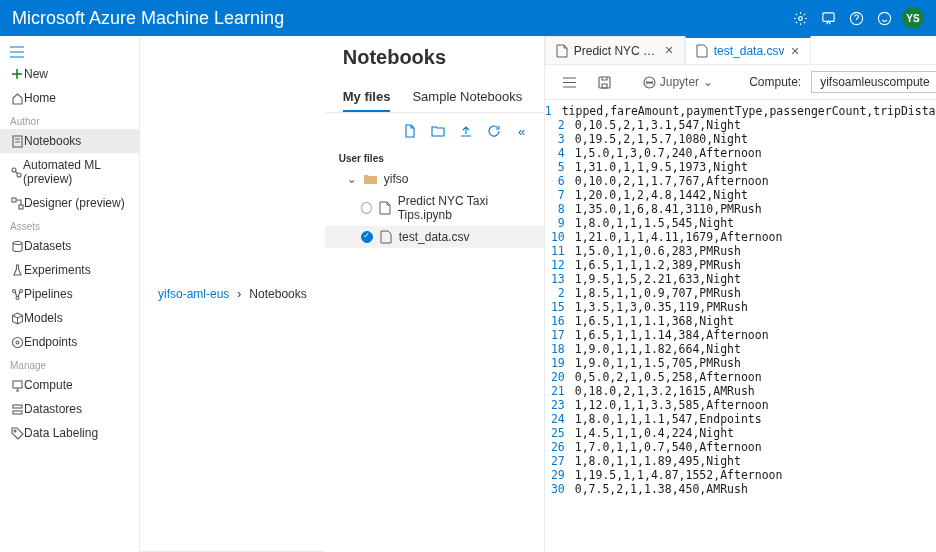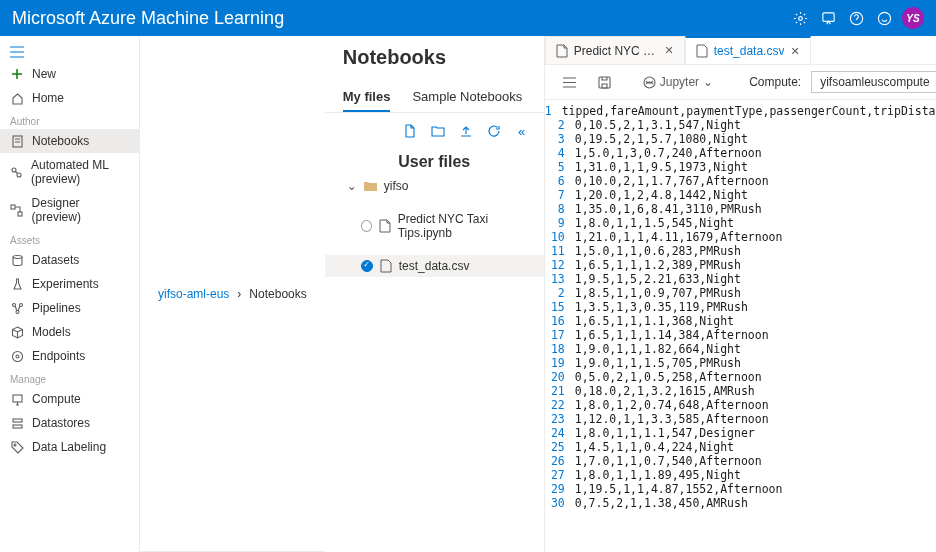--- a/index.html
+++ b/index.html
@@ -1,42 +1,42 @@
 <!DOCTYPE html>
 <html><head>
 <meta charset="utf-8">
 <style>
 * { box-sizing: border-box; margin: 0; padding: 0; }
 body { font-family: "Segoe UI", Arial, sans-serif; font-size: 13px; color: #323130; background: #fff; width: 936px; height: 552px; overflow: hidden; }
 .topbar { height: 36px; background: #0078d4; color: #fff; display: flex; align-items: center; padding: 0 12px; }
 .topbar .brand { font-weight: 400; font-size: 18px; }
 .topbar .spacer { flex: 1; }
 .topbar .ticon { width: 28px; height: 28px; display: flex; align-items: center; justify-content: center; cursor: pointer; }
-.topbar .avatar { width: 22px; height: 22px; border-radius: 50%; background: #a21caf; color: #fff; display: flex; align-items: center; justify-content: center; font-size: 10px; font-weight: 600; margin-left: 4px; font-style: italic; }
+.topbar .avatar { width: 22px; height: 22px; border-radius: 50%; background: #15803d; color: #fff; display: flex; align-items: center; justify-content: center; font-size: 10px; font-weight: 600; margin-left: 4px; }
 .shell { display: flex; height: calc(100% - 36px); }
 .sidebar { width: 140px; border-right: 1px solid #edebe9; display: flex; flex-direction: column; padding-top: 6px; overflow: hidden; }
 .sidebar .ham { padding: 4px 10px; color: #0078d4; cursor: pointer; }
-.sidebar .sitem { display: flex; align-items: center; padding: 5px 10px; cursor: pointer; font-size: 12px; color: #323130; gap: 8px; }
+.sidebar .sitem { display: flex; align-items: center; padding: 5px 10px; cursor: pointer; font-size: 12px; color: #323130; gap: 0; }
 .sidebar .sitem.active { background: #edebe9; }
 .sidebar .shead { padding: 6px 10px 2px; font-size: 10px; color: #a19f9d; }
 .sicon { width: 14px; height: 14px; display: flex; align-items: center; justify-content: center; }
 .main { flex: 1; display: flex; flex-direction: row; overflow: hidden; }
 .crumb { display: flex; align-items: center; gap: 8px; padding: 8px 18px; border-bottom: 1px solid #edebe9; font-size: 12px; }
 .crumb a { color: #0078d4; text-decoration: none; }
 .content { display: flex; flex: 1; overflow: hidden; }
 .filecol { width: 220px; border-right: 1px solid #edebe9; display: flex; flex-direction: column; }
 .pagetitle { font-size: 20px; font-weight: 600; padding: 10px 18px 14px; }
 .filetabs { display: flex; gap: 22px; padding: 0 18px; border-bottom: 1px solid #edebe9; align-items: center; }
 .ftab { padding: 6px 0; font-size: 13px; cursor: pointer; border-bottom: 2px solid transparent; }
 .ftab.active { font-weight: 600; border-bottom-color: #0078d4; }
 .filetoolbar { display: flex; gap: 8px; justify-content: flex-end; padding: 8px 12px; }
 .ftbtn { width: 20px; height: 20px; display: flex; align-items: center; justify-content: center; cursor: pointer; color: #0078d4; }
-.filehead { padding: 4px 14px; font-size: 16px; font-weight: 600; text-align: center; }
+.filehead { padding: 4px 14px; font-size: 10px; font-weight: 600; }
 .treerow { display: flex; align-items: center; gap: 7px; padding: 4px 14px 4px 22px; font-size: 12px; cursor: pointer; }
-.treerow.indent { padding-left: 36px; margin-top: 11px; }
+.treerow.indent { padding-left: 36px; }
 .treerow.selected { background: #f3f2f1; }
 .treerow .folder { color: #dcb67a; }
 .circle { width: 12px; height: 12px; border-radius: 50%; border: 1.5px solid #a19f9d; }
 .circle.checked { background: #0078d4; border-color: #0078d4; position: relative; }
 .circle.checked::after { content: "✓"; color: #fff; font-size: 8px; position: absolute; top: -1px; left: 1.5px; }
 .editor { flex: 1; display: flex; flex-direction: column; overflow: hidden; }
 .edtabs { display: flex; border-bottom: 1px solid #edebe9; }
 .edtab { display: flex; align-items: center; gap: 6px; padding: 6px 10px; border: 1px solid #edebe9; border-bottom: none; font-size: 12px; cursor: pointer; position: relative; background: #faf9f8; max-width: 140px; }
 .edtab.active { background: #fff; border-top: 2px solid #0078d4; color: #0078d4; }
 .edtab .label { white-space: nowrap; overflow: hidden; text-overflow: ellipsis; }
@@ -424,30 +424,26 @@
             </div>
             <div class="codeline">
               <span class="lineno">20</span>
               <span class="linetext">0,5.0,2,1,0.5,258,Afternoon</span>
             </div>
             <div class="codeline">
               <span class="lineno">21</span>
               <span class="linetext">0,18.0,2,1,3.2,1615,AMRush</span>
             </div>
             <div class="codeline">
-              <span class="lineno">22</span>
-              <span class="linetext">1,8.0,1,2,0.74,648,Afternoon</span>
-            </div>
-            <div class="codeline">
               <span class="lineno">23</span>
               <span class="linetext">1,12.0,1,1,3.3,585,Afternoon</span>
             </div>
             <div class="codeline">
               <span class="lineno">24</span>
-              <span class="linetext">1,8.0,1,1,1.1,547,Designer</span>
+              <span class="linetext">1,8.0,1,1,1.1,547,Endpoints</span>
             </div>
             <div class="codeline">
               <span class="lineno">25</span>
               <span class="linetext">1,4.5,1,1,0.4,224,Night</span>
             </div>
             <div class="codeline">
               <span class="lineno">26</span>
               <span class="linetext">1,7.0,1,1,0.7,540,Afternoon</span>
             </div>
             <div class="codeline">

